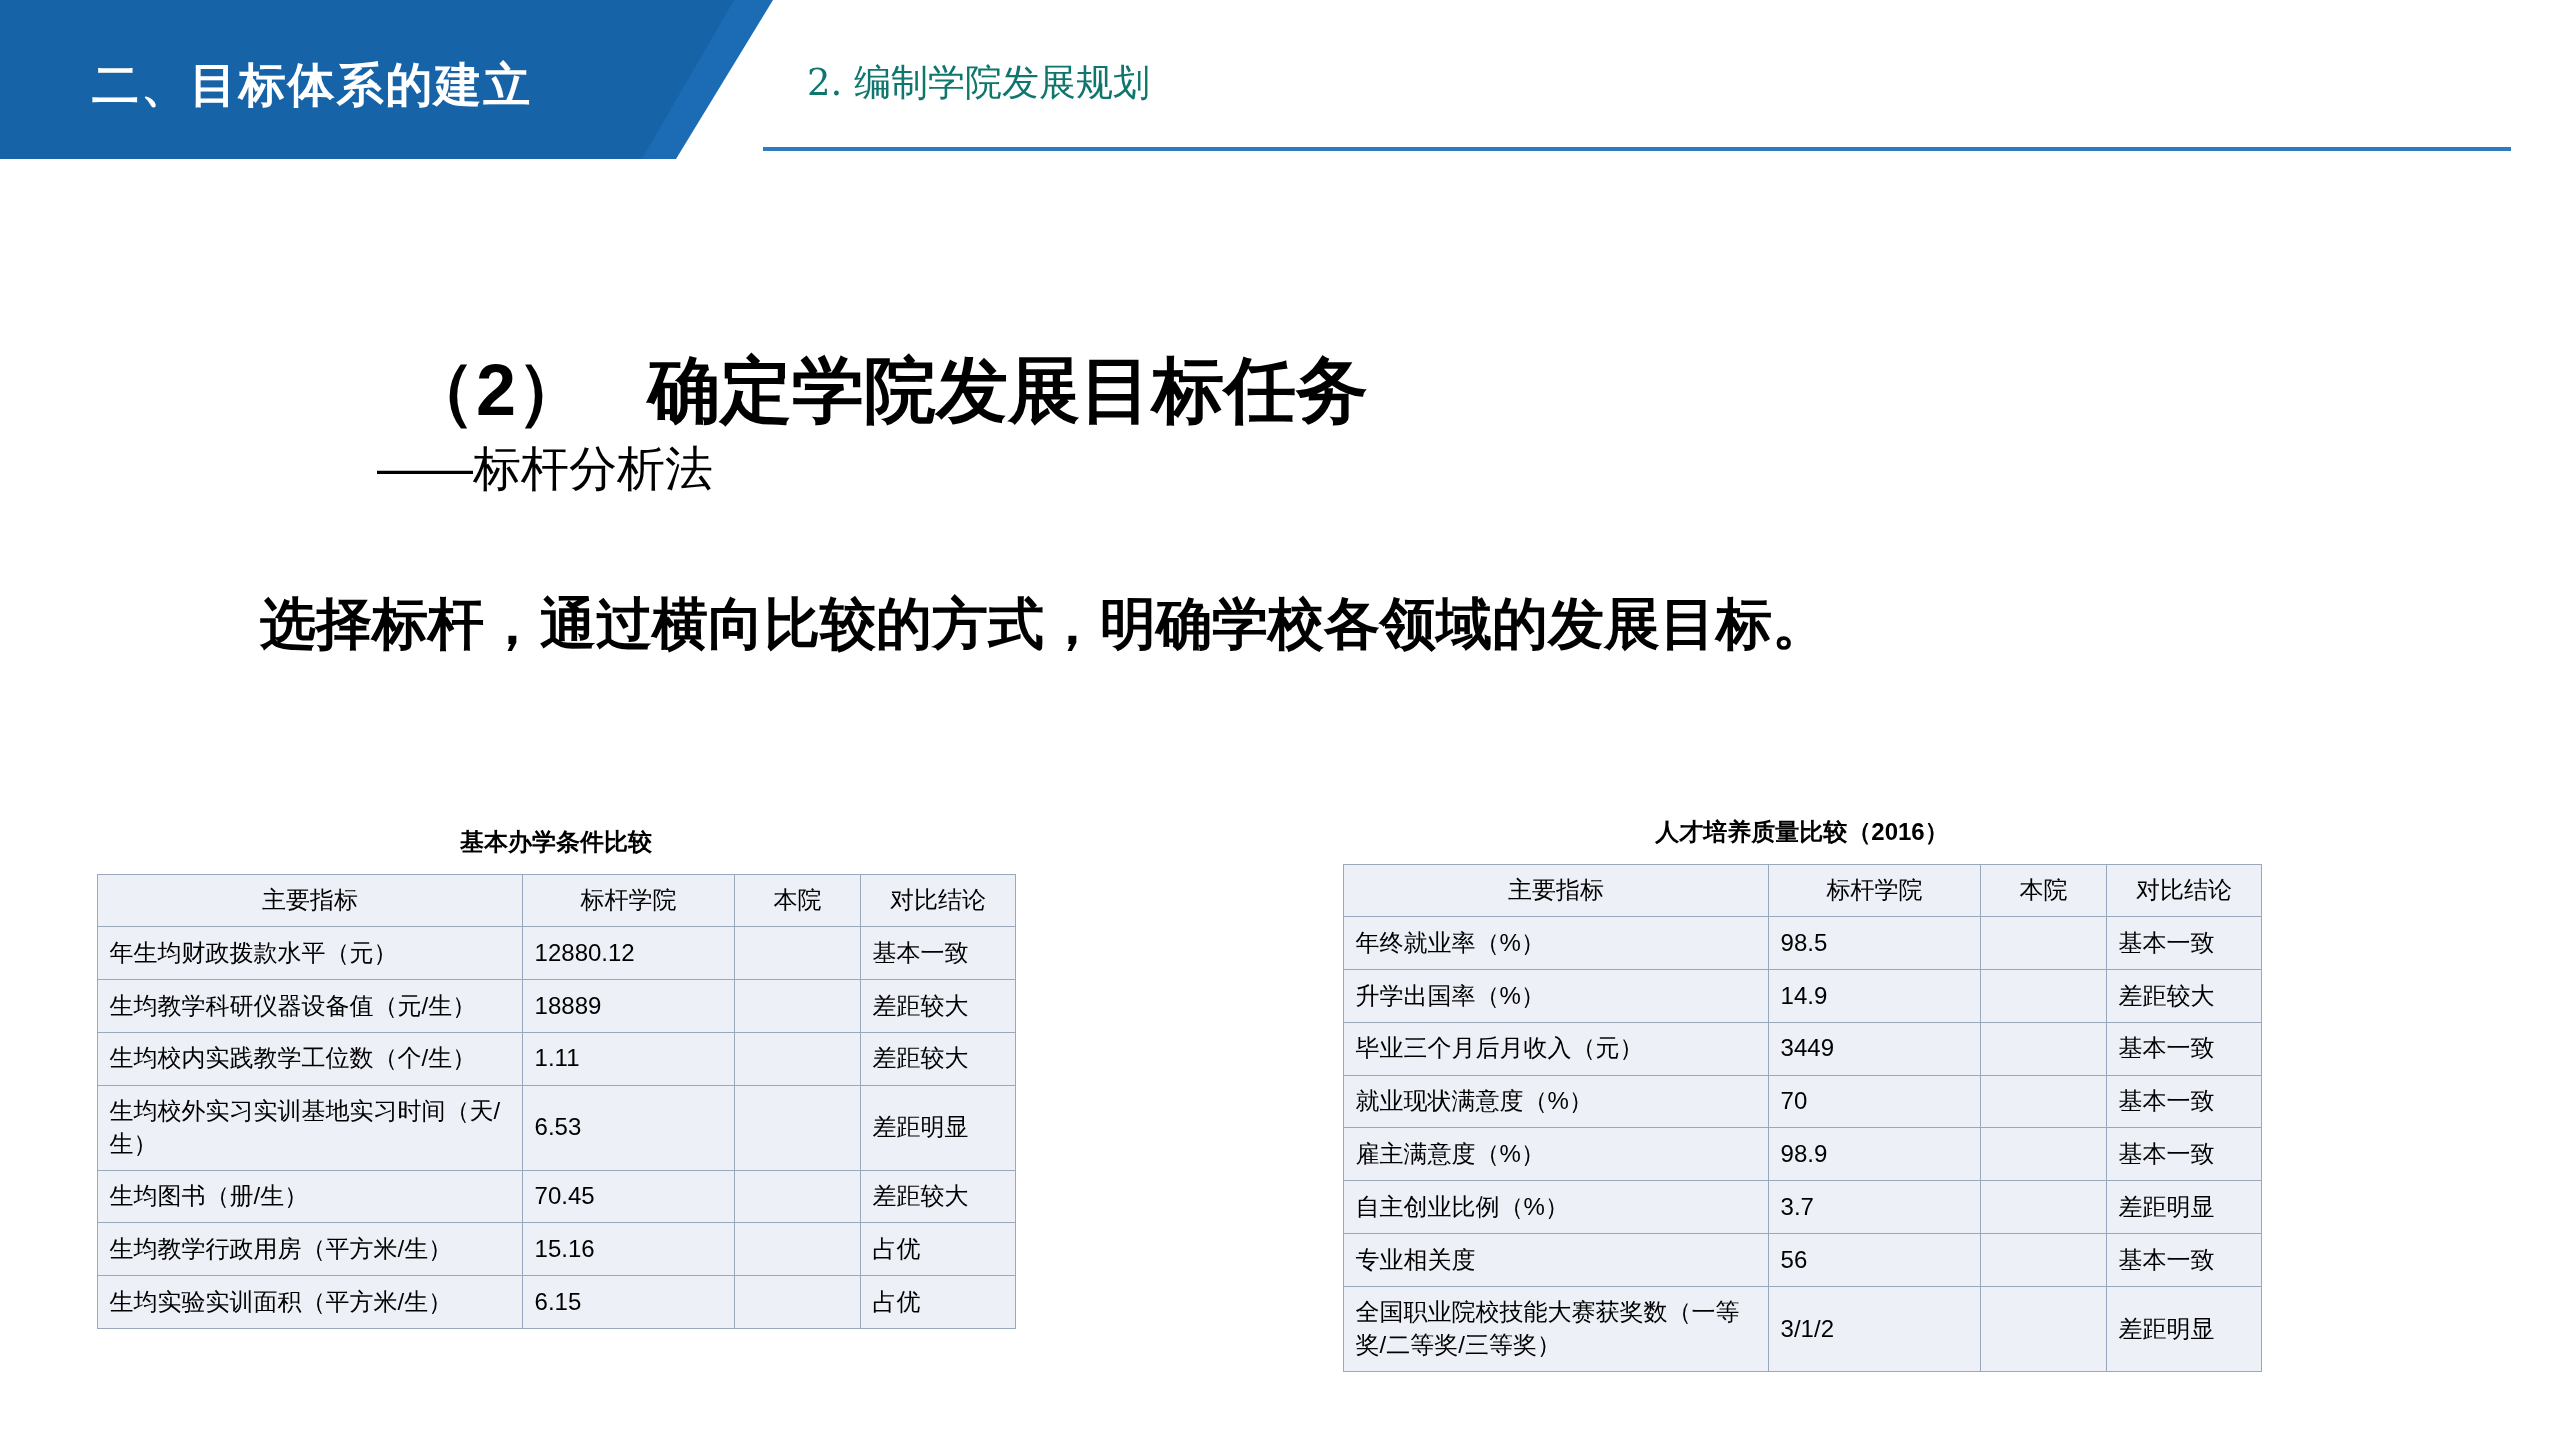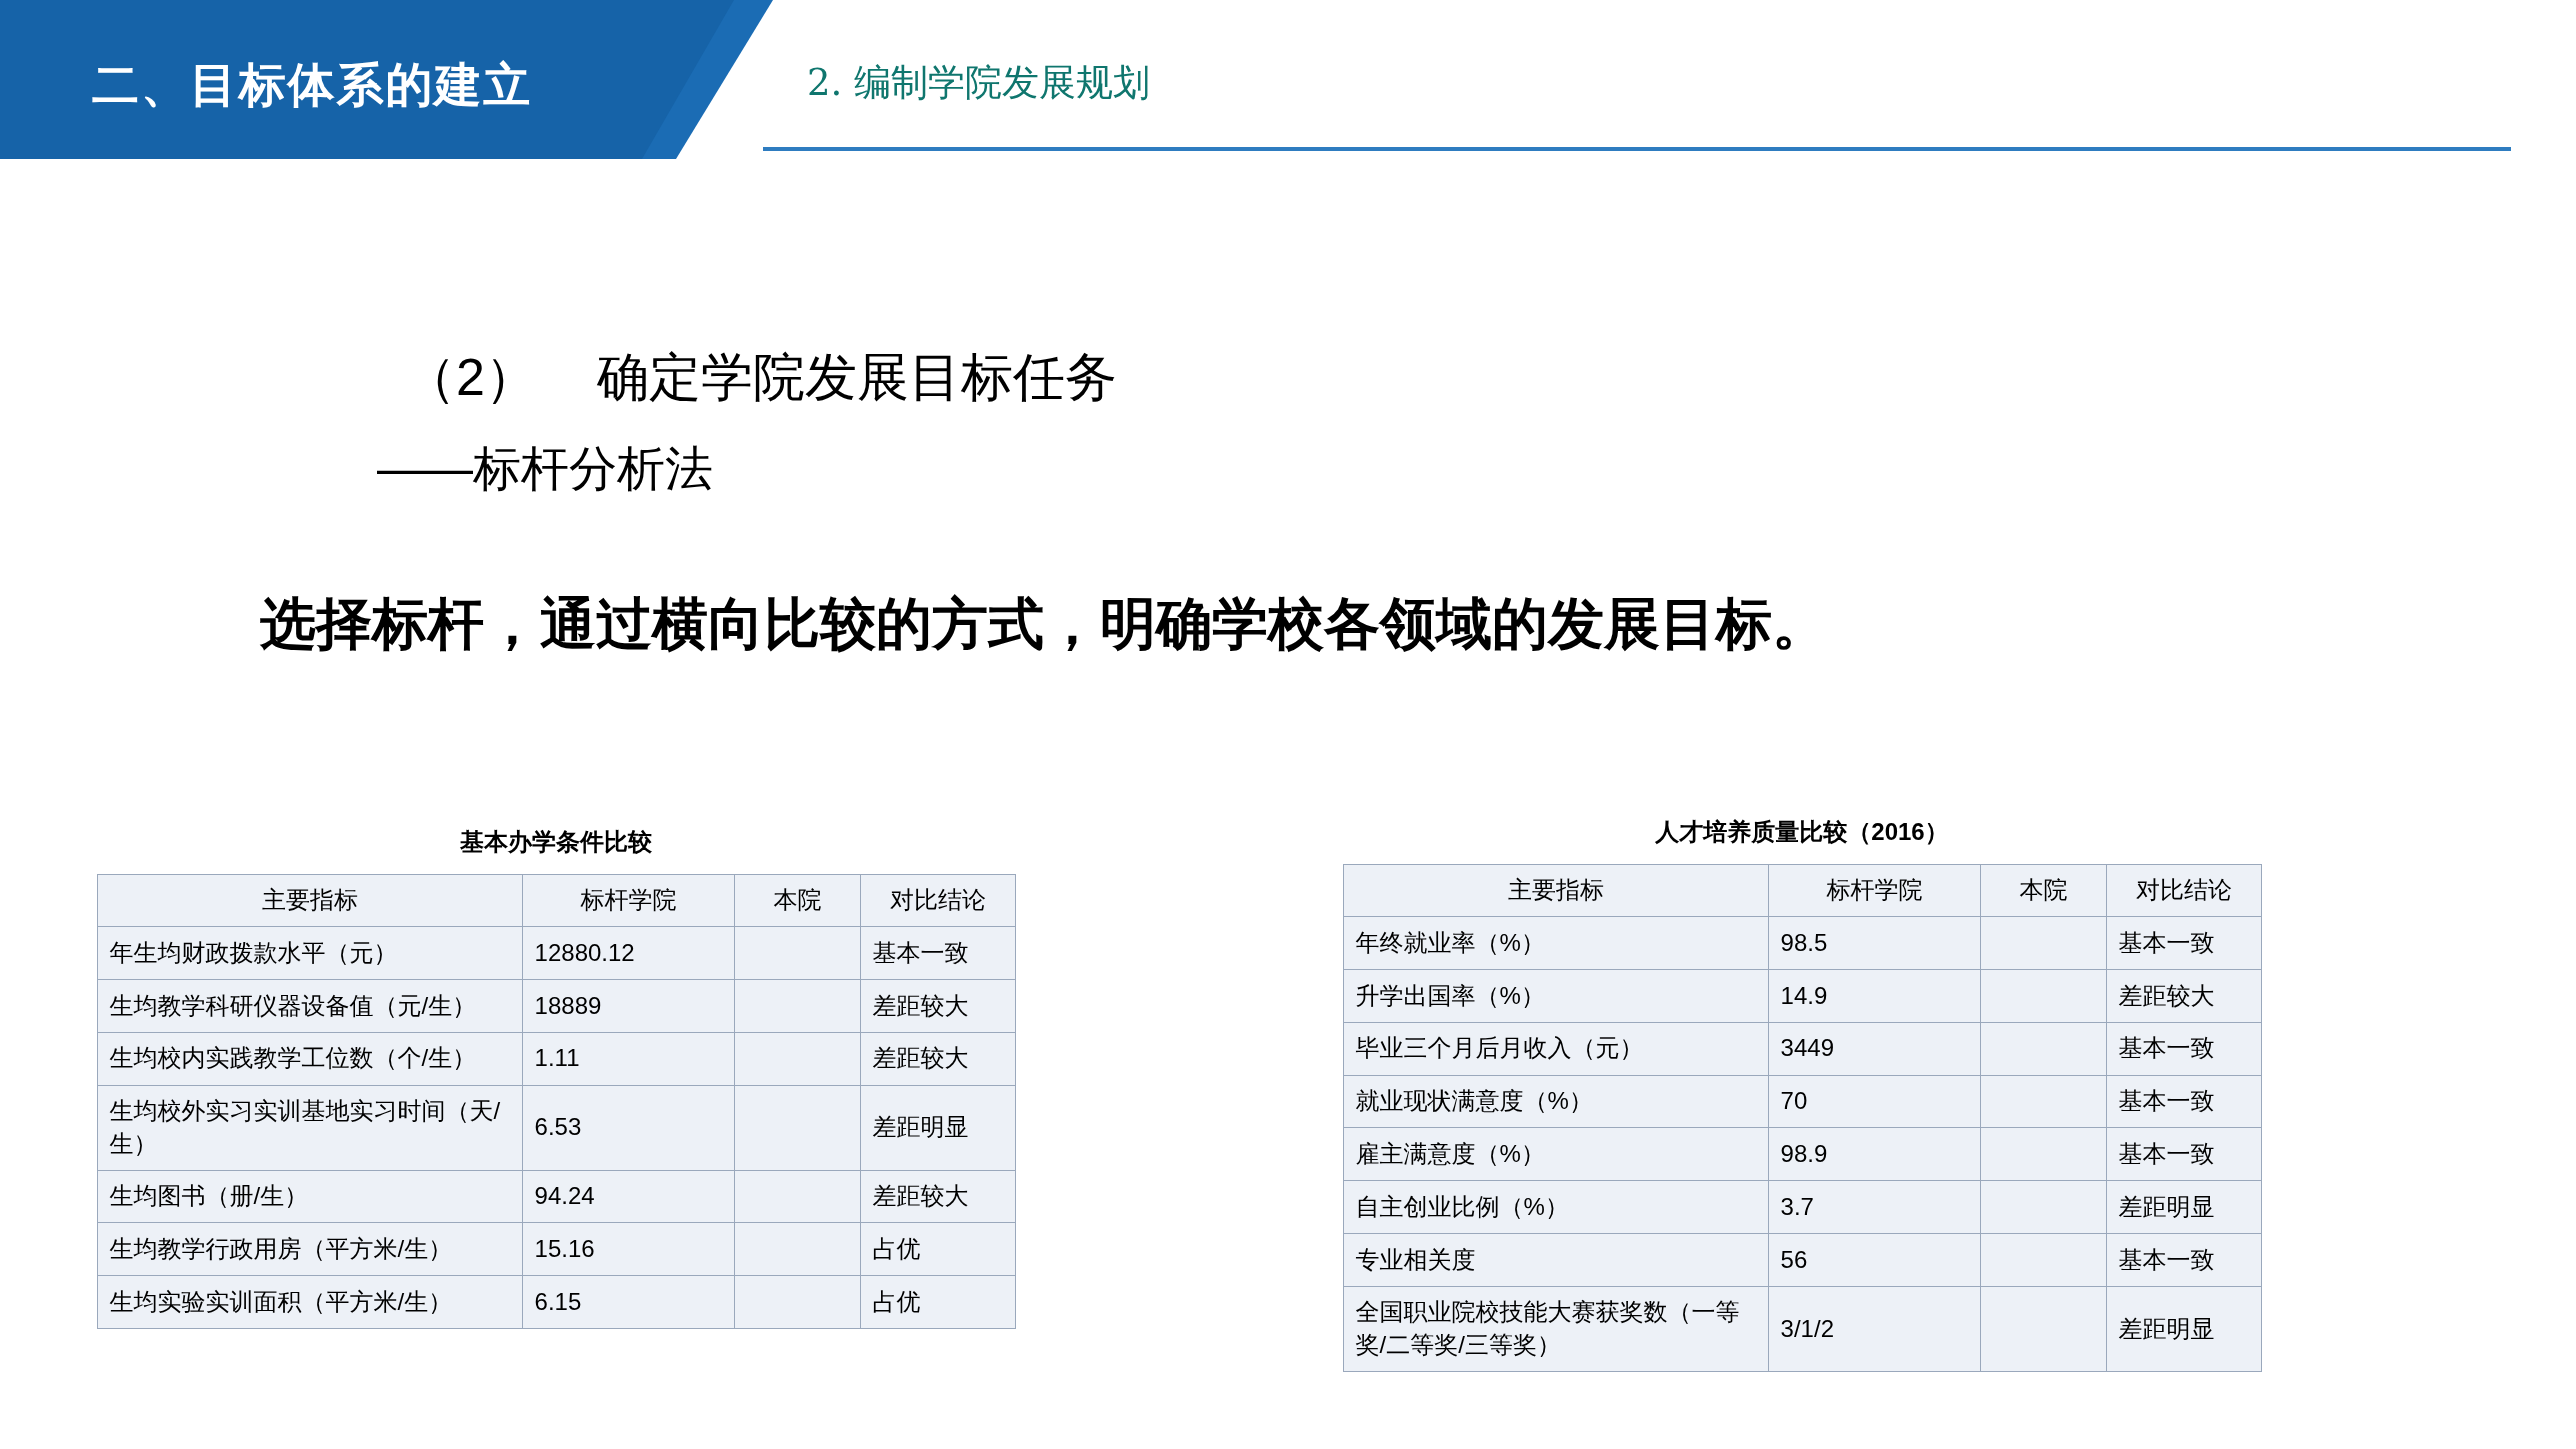--- a/index.html
+++ b/index.html
@@ -68,22 +68,23 @@
     width: 1748px;
     height: 3.9px;
     background: #2E7CC0;
   }
 
   
   .slide-title-1 {
     position: absolute;
     left: 404px;
     top: 343px;
-    font-size: 52px;
-    white-space: nowrap;
+    font-size: 72px;
+    white-space: nowrap;
+    font-weight: bold;
   }
   .slide-title-1 .gap {
     display: inline-block;
     width: 60px;
   }
   .slide-title-2 {
     position: absolute;
     left: 377px;
     top: 437px;
     font-size: 48px;
@@ -201,21 +202,21 @@
         <td class="concl">差距较大</td>
       </tr>
       <tr>
         <td class="ind">生均校外实习实训基地实习时间（天/生）</td>
         <td class="val">6.53</td>
         <td class="own"></td>
         <td class="concl">差距明显</td>
       </tr>
       <tr>
         <td class="ind">生均图书（册/生）</td>
-        <td class="val">94.24</td>
+        <td class="val">70.45</td>
         <td class="own"></td>
         <td class="concl">差距较大</td>
       </tr>
       <tr>
         <td class="ind">生均教学行政用房（平方米/生）</td>
         <td class="val">15.16</td>
         <td class="own"></td>
         <td class="concl">占优</td>
       </tr>
       <tr>

